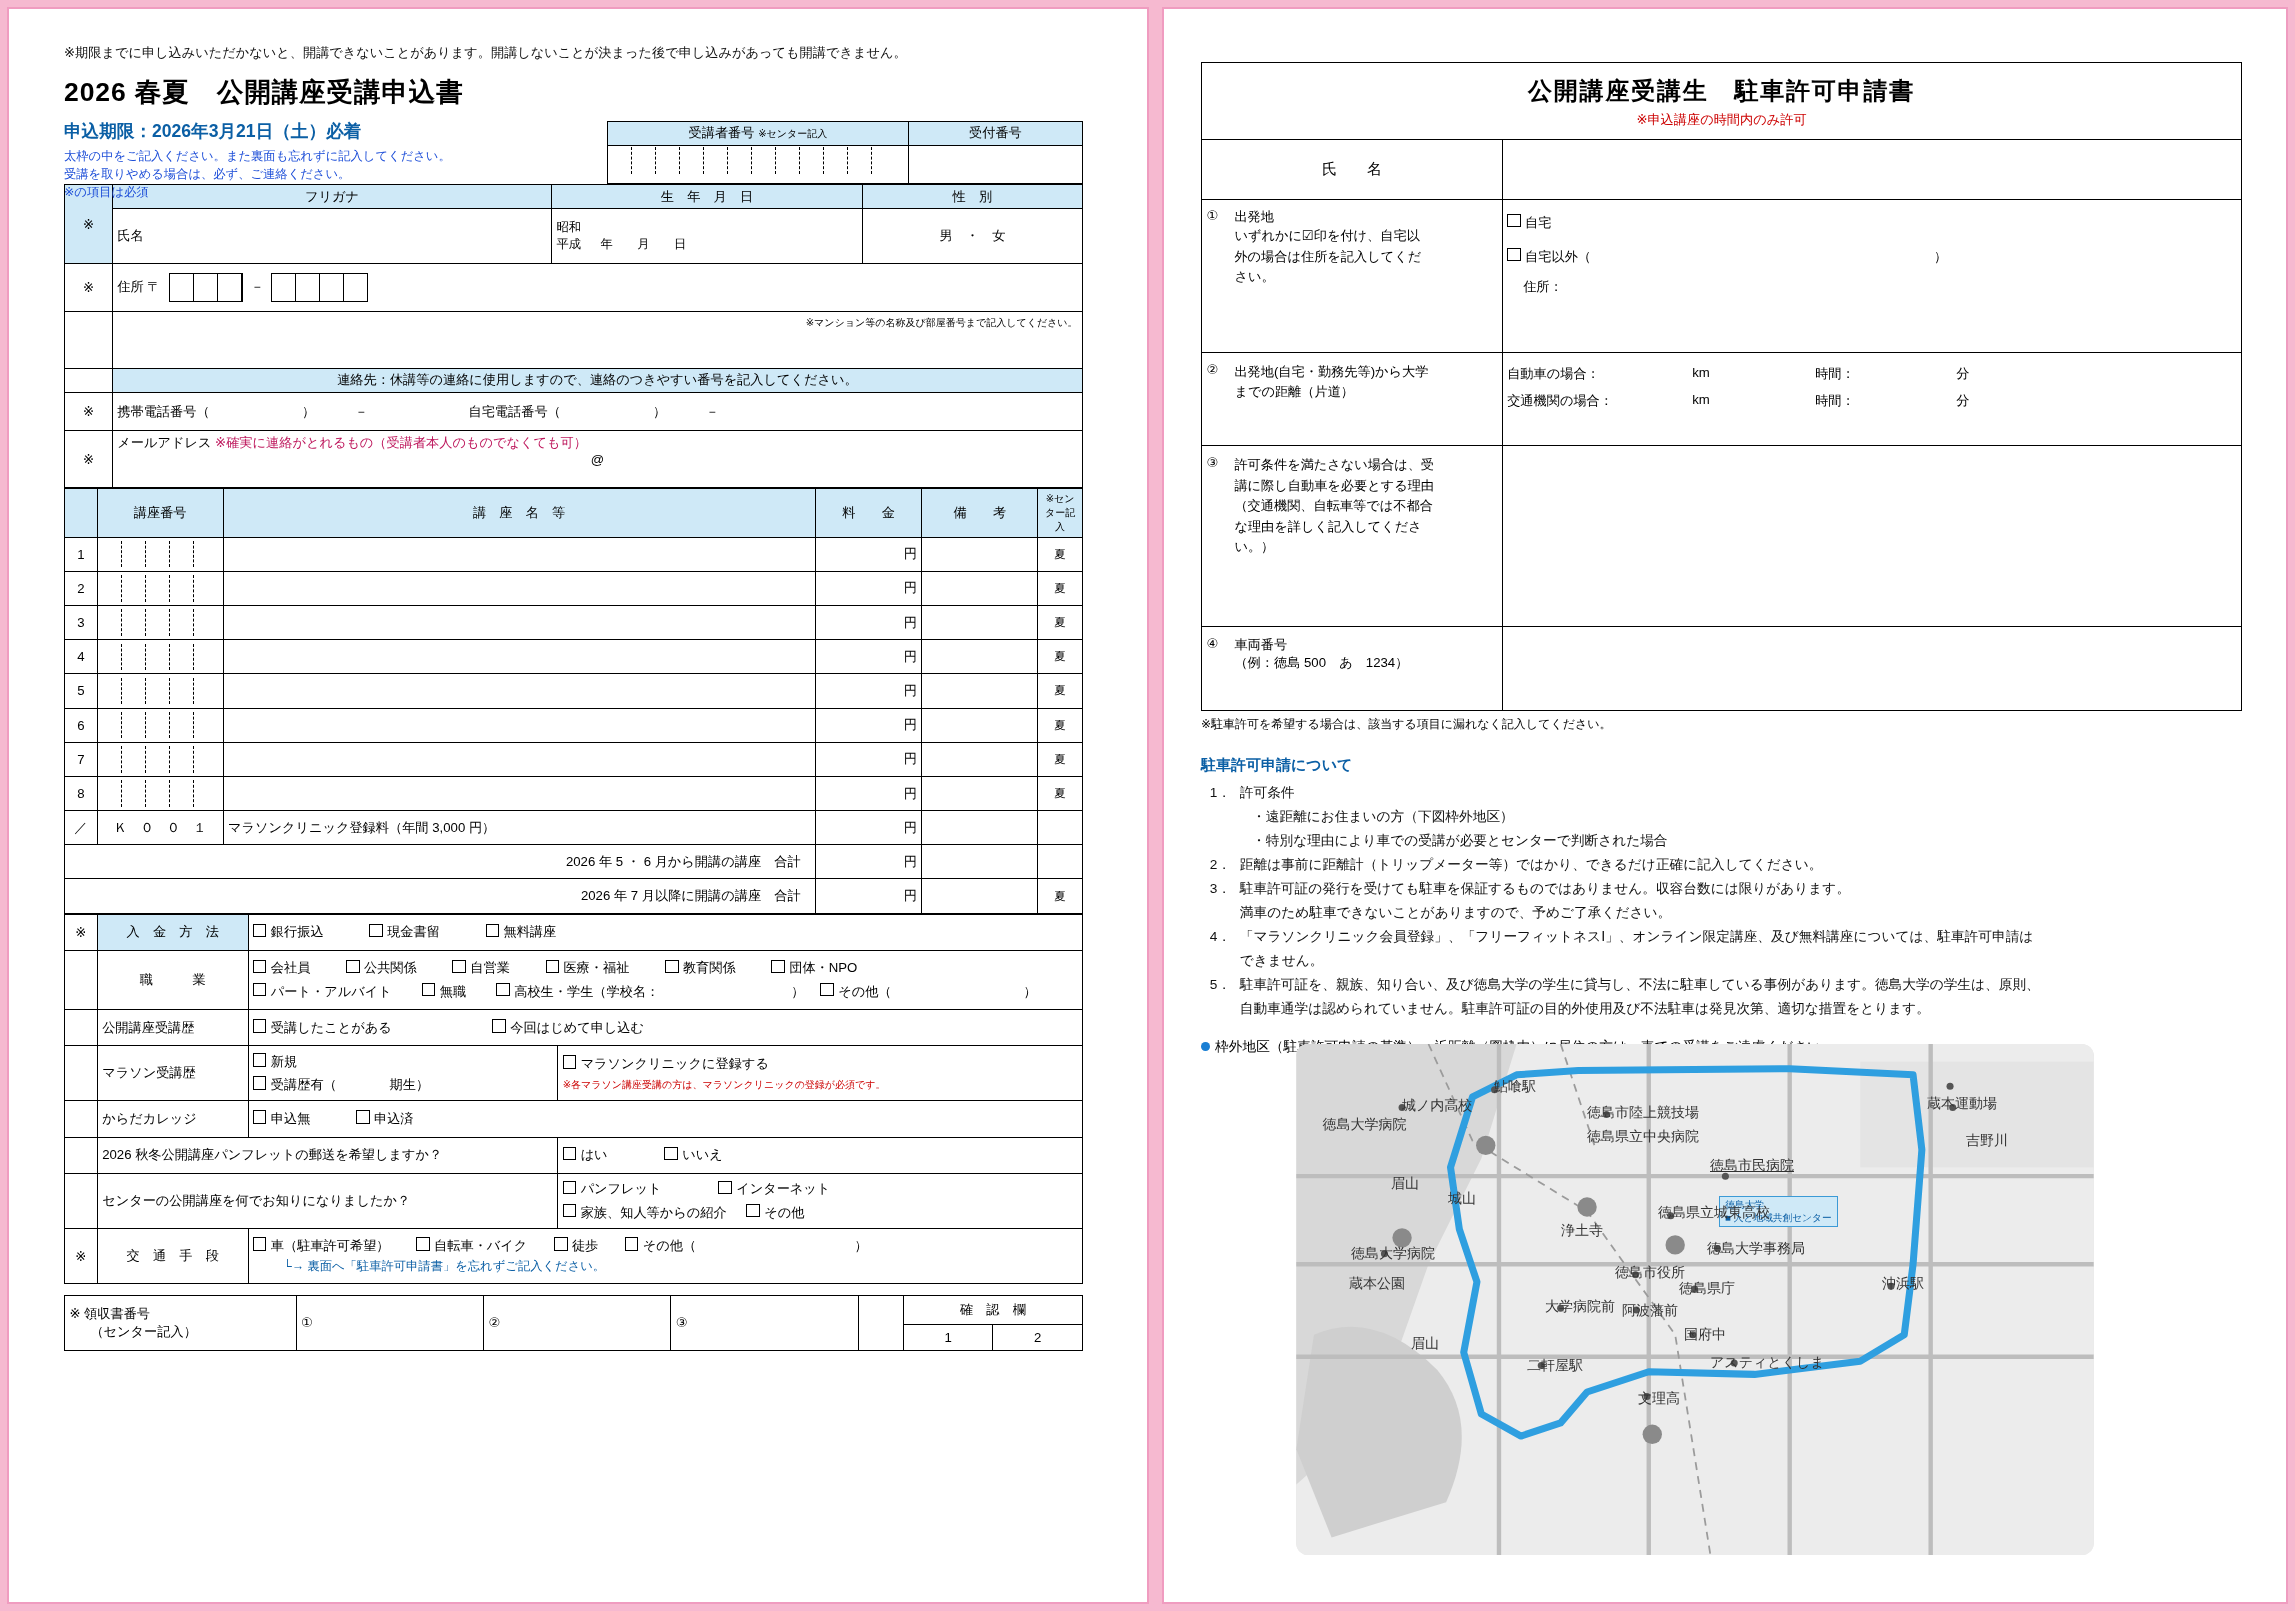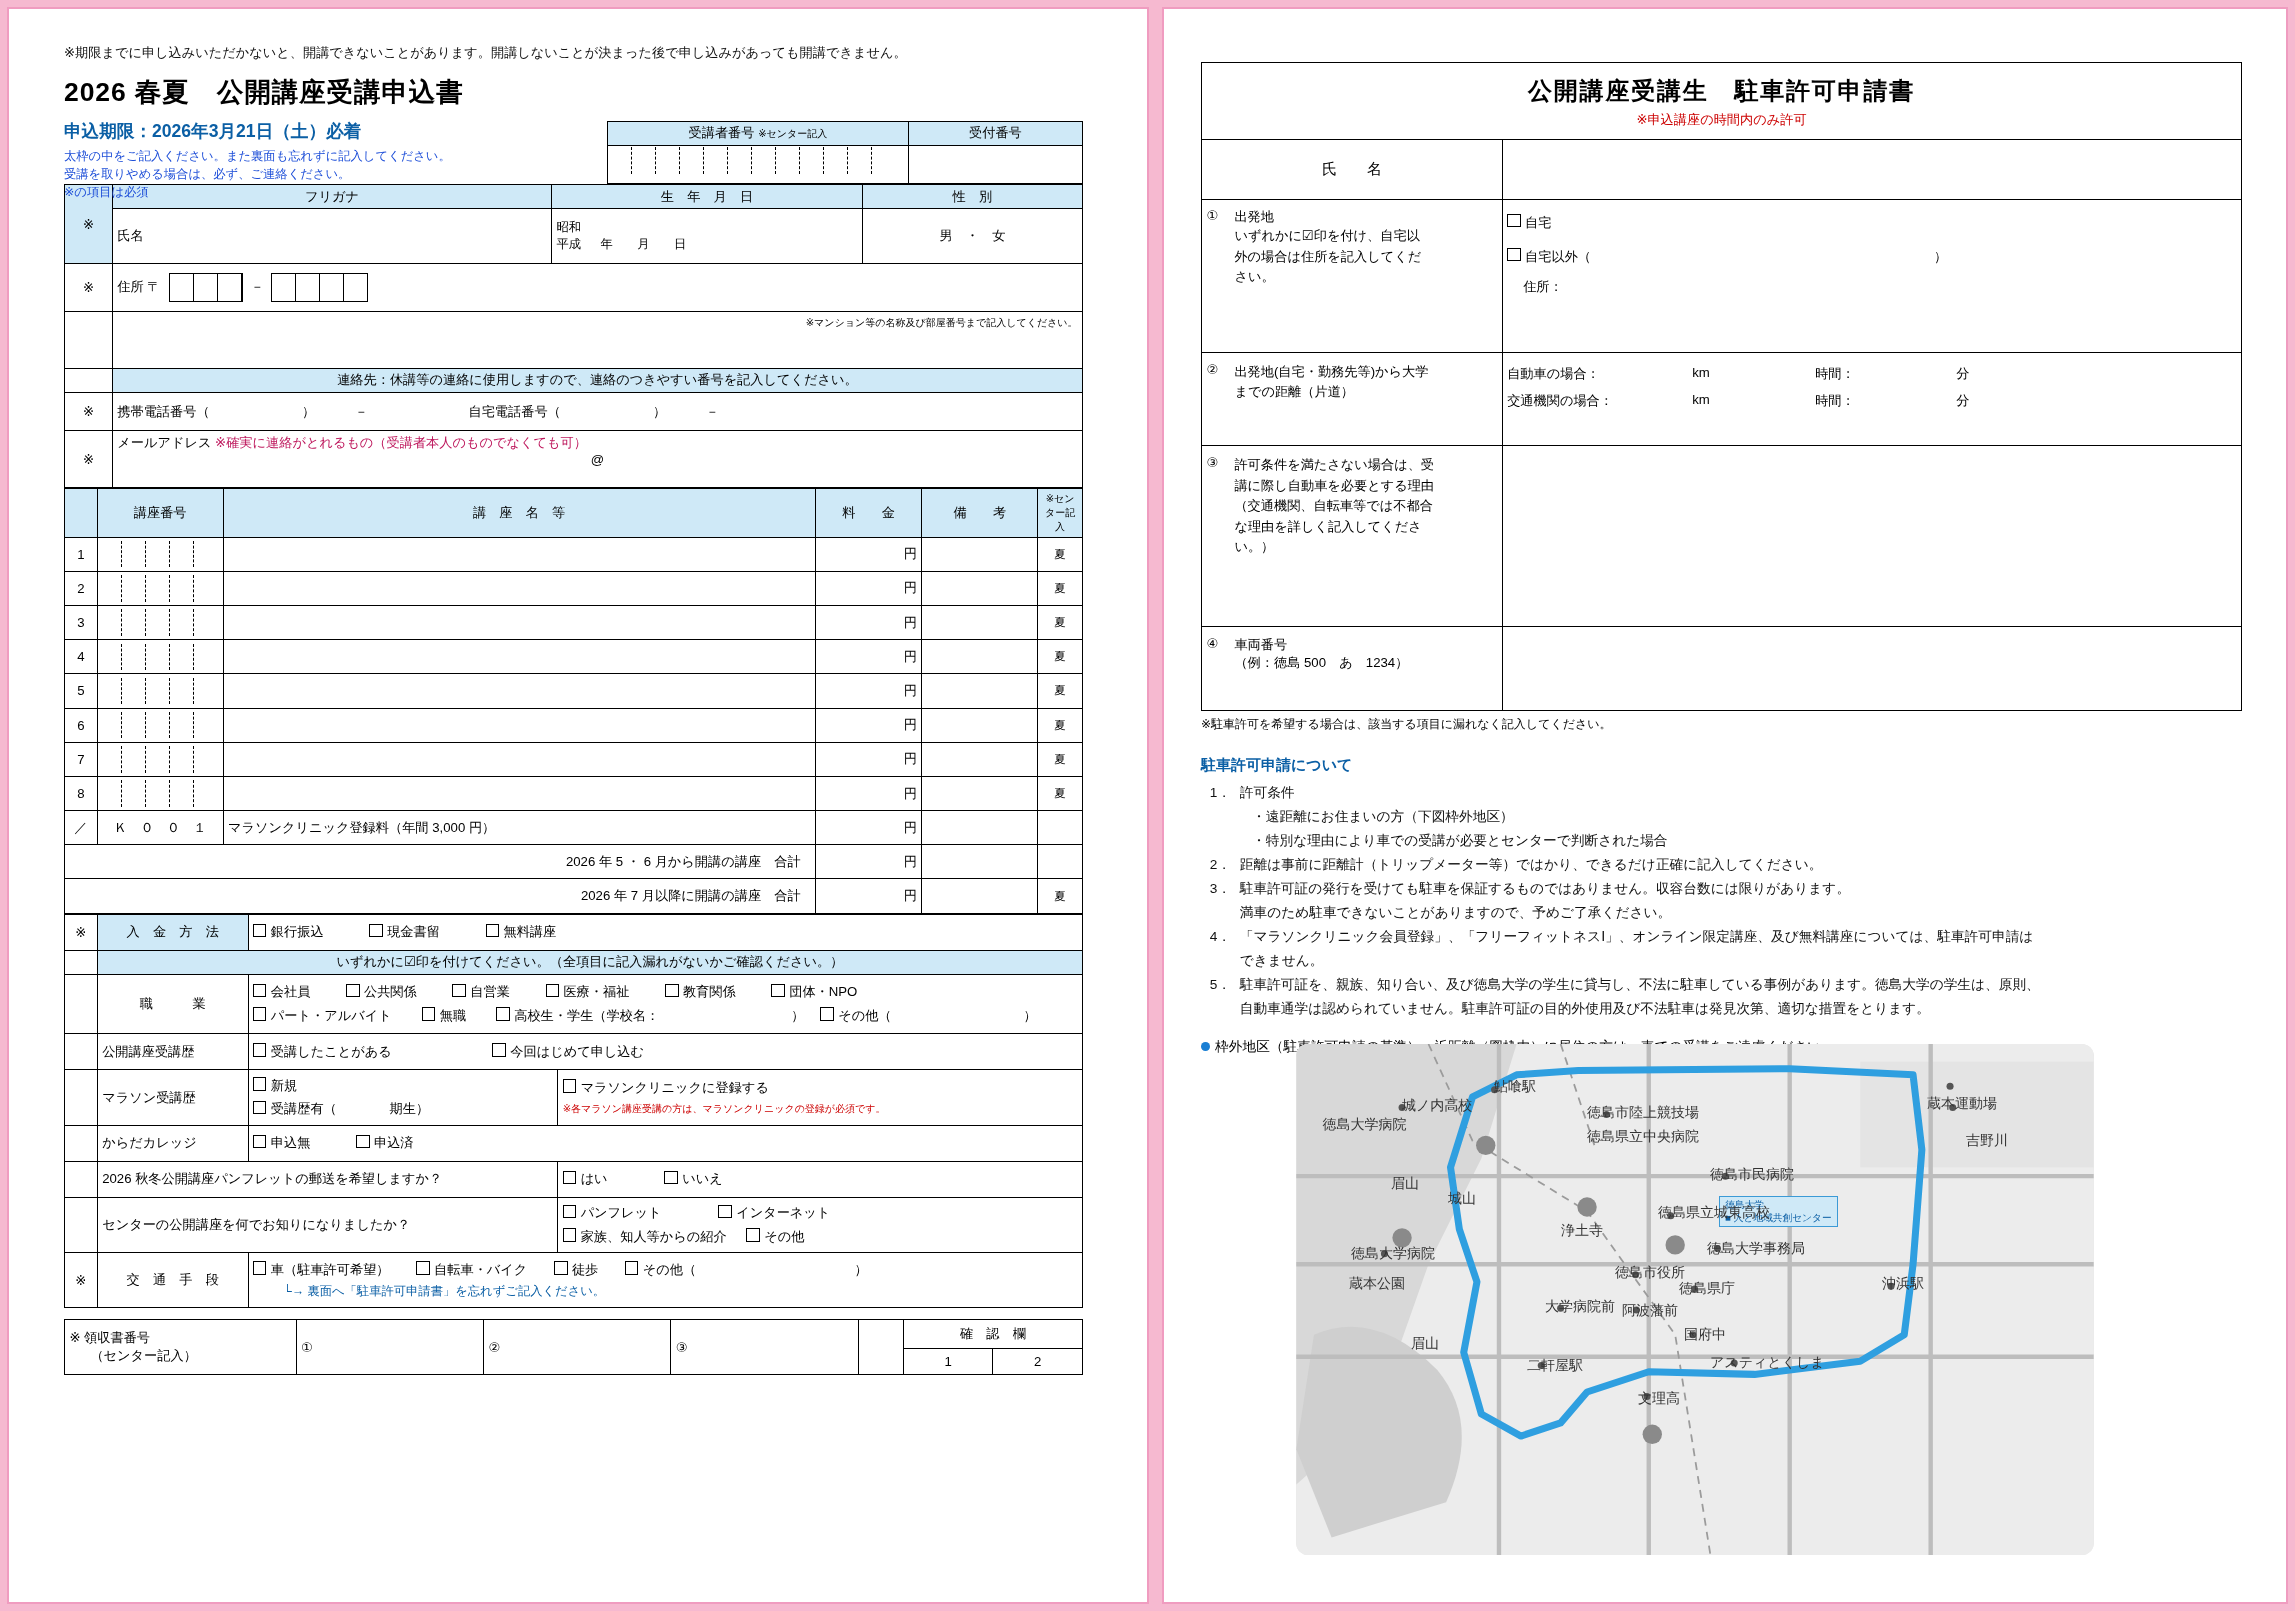--- a/index.html
+++ b/index.html
@@ -331,24 +331,20 @@
       <table class="tbl bt" style="width:100%;">
         <tbody>
             <tr>
           <td class="astk" style="width:23px;">※</td>
           <td class="cyan ctr" style="width:141px;">入　金　方　法</td>
           <td colspan="2" style="height:30px;">
             <label><span class="sq"></span><span>銀行振込</span></label>
             <label style="margin-left:42px;"><span class="sq"></span><span>現金書留</span></label>
             <label style="margin-left:42px;"><span class="sq"></span><span>無料講座</span></label>
           </td>
-        </tr>
-        <tr>
-          <td></td>
-          <td colspan="3" class="cyan">いずれかに☑印を付けてください。（全項目に記入漏れがないかご確認ください。）</td>
         </tr>
 
         <tr>
           <td></td>
           <td class="ctr">職　　　業</td>
           <td colspan="2" style="height:53px;">
             <div>
               <label><span class="sq"></span><span>会社員</span></label>
               <label style="margin-left:32px;"><span class="sq"></span><span>公共関係</span></label>
               <label style="margin-left:32px;"><span class="sq"></span><span>自営業</span></label>
@@ -642,21 +638,21 @@
       <div class="uni-label">徳島大学<br>■ 人と地域共創センター</div>
       <div class="maplabel" style="left:106px;top:53px;">城ノ内高校</div>
       <div class="maplabel" style="left:198px;top:34px;">鮎喰駅</div>
       <div class="maplabel" style="left:670px;top:88px;">吉野川</div>
       <div class="maplabel" style="left:631px;top:51px;">蔵本運動場</div>
       <div class="maplabel" style="left:291px;top:60px;">徳島市陸上競技場</div>
       <div class="maplabel" style="left:26.5px;top:72px;">徳島大学病院</div>
       <div class="maplabel" style="left:291px;top:84px;">徳島県立中央病院</div>
       <div class="maplabel" style="left:95px;top:131px;">眉山</div>
       <div class="maplabel" style="left:152px;top:146px;">城山</div>
-      <div class="maplabel" style="left:414px;top:122px;">徳島市民病院</div>
+      <div class="maplabel" style="left:414px;top:113px;text-decoration:underline;">徳島市民病院</div>
       <div class="maplabel" style="left:55px;top:201px;">徳島大学病院</div>
       <div class="maplabel" style="left:53px;top:231px;">蔵本公園</div>
       <div class="maplabel" style="left:362px;top:160px;">徳島県立城東高校</div>
       <div class="maplabel" style="left:411px;top:196px;">徳島大学事務局</div>
       <div class="maplabel" style="left:265px;top:178px;">浄土寺</div>
       <div class="maplabel" style="left:319px;top:220px;">徳島市役所</div>
       <div class="maplabel" style="left:383px;top:236px;">徳島県庁</div>
       <div class="maplabel" style="left:586px;top:231px;">沖浜駅</div>
       <div class="maplabel" style="left:115px;top:291px;">眉山</div>
       <div class="maplabel" style="left:249px;top:254px;">大学病院前</div>

